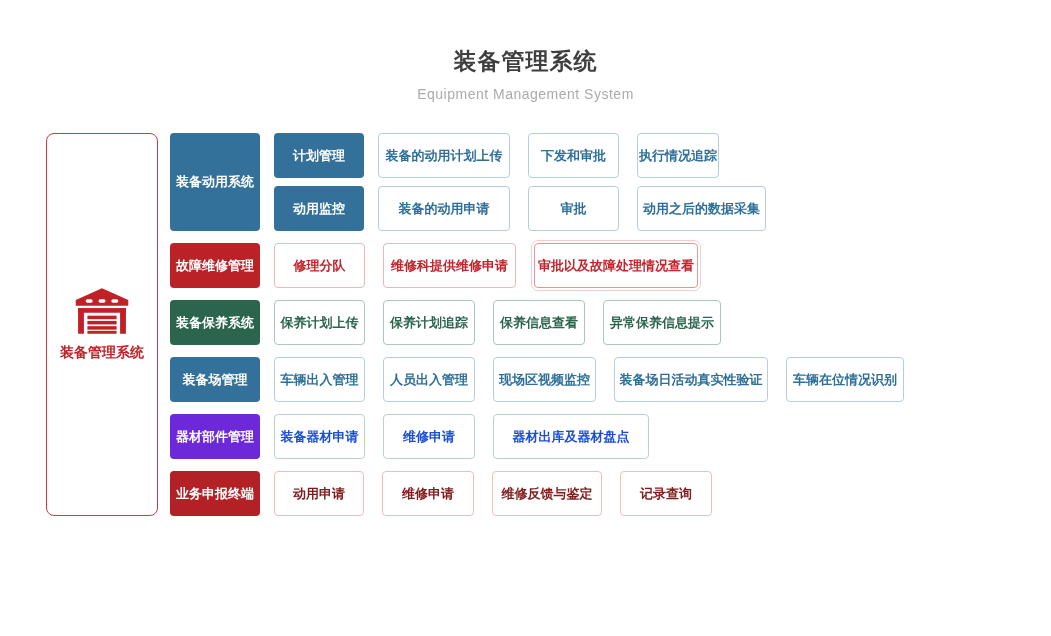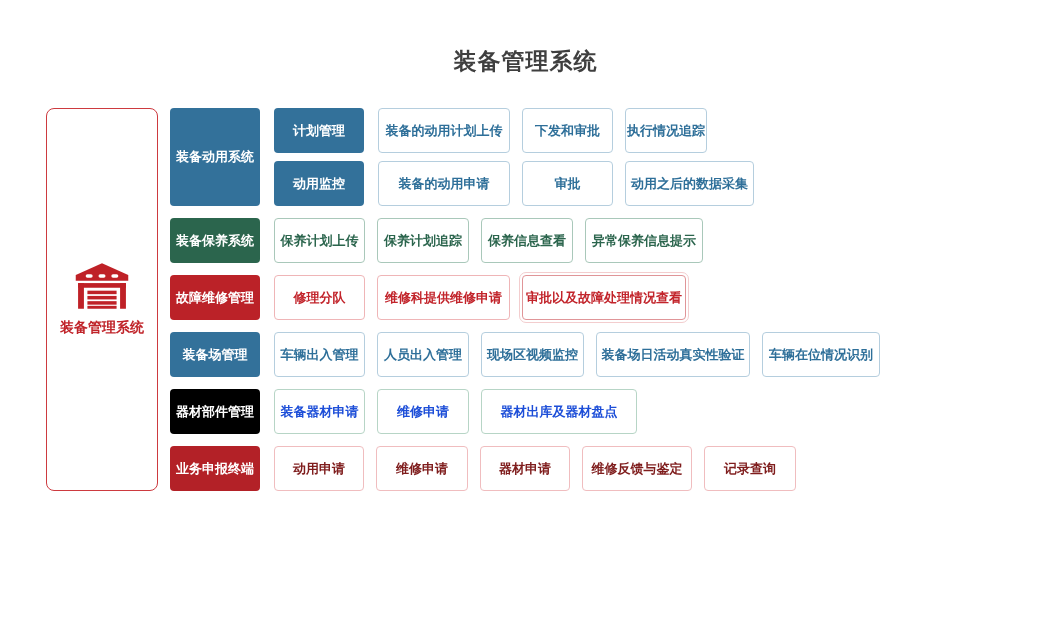--- a/index.html
+++ b/index.html
@@ -36,45 +36,46 @@
     color: #fff; font-size: 13px; font-weight: bold; white-space: nowrap;
     margin-right: 14px;
   }
   .cat.tall { height: 98px; }
   .subcol { display: flex; flex-direction: column; gap: 8px; }
   .subrow { display: flex; align-items: center; }
   .leaf {
     height: 45px; border-radius: 4px; background: #fff; border: 1px solid;
     display: flex; align-items: center; justify-content: center;
     font-size: 13px; font-weight: bold; white-space: nowrap;
-    margin-right: 12px; padding: 0 4px;
+    margin-right: 18px; padding: 0 4px;
   }
 
   
   .scheme-blue .cat       { background: #33719a; }
   .scheme-blue .leaf      { color: #2e6f99; border-color: #b5cede; }
   .scheme-greendark .cat  { background: #2b654d; }
   .scheme-greendark .leaf { color: #2b654d; border-color: #a9c8ba; }
   .scheme-red .cat        { background: #bb2228; }
   .scheme-red .leaf       { color: #c2242b; border-color: #efb5b7; }
-  .scheme-green .cat      { background: #000000; }
+  .scheme-green .cat      { background: #6d28d9; }
   .scheme-green .leaf     { color: #1d4ed8; border-color: #b7d5c6; }
   .scheme-reddark .cat    { background: #b32127; }
   .scheme-reddark .leaf   { color: #7f1d1d; border-color: #f0bdbf; }
 
   
   .leaf.double { border-color: #e09598; outline: 1px solid #f3cdce; outline-offset: 2px; }
 </style>
 </head>
 <body>
 
 <div class="stage">
 
   <div class="header">
     <div class="title">装备管理系统</div>
+    <div class="subtitle">Equipment Management System</div>
   </div>
 
   <div class="diagram">
 
     <div class="root-node">
       <span class="icon-wrap">
         <svg viewBox="0 0 96 78" width="56" height="46" xmlns="http://www.w3.org/2000/svg">
           <g fill="#bf2127">
             <path d="M48 0 L93 20 L93 30 L3 30 L3 20 Z"></path>
             <rect x="7" y="34" width="82" height="8"></rect>
@@ -108,33 +109,33 @@
           </div>
           <div class="subrow">
             <div class="cat">动用监控</div>
             <div class="leaf" style="width:132px">装备的动用申请</div>
             <div class="leaf" style="width:91px">审批</div>
             <div class="leaf" style="width:129px">动用之后的数据采集</div>
           </div>
         </div>
       </div>
 
+      <div class="branch-row scheme-red">
+        <div class="cat">故障维修管理</div>
+        <div class="leaf" style="width:91px">修理分队</div>
+        <div class="leaf" style="width:133px">维修科提供维修申请</div>
+        <div class="leaf double" style="width:164px">审批以及故障处理情况查看</div>
+      </div>
+
       <div class="branch-row scheme-greendark">
         <div class="cat">装备保养系统</div>
         <div class="leaf" style="width:91px">保养计划上传</div>
         <div class="leaf" style="width:92px">保养计划追踪</div>
         <div class="leaf" style="width:92px">保养信息查看</div>
         <div class="leaf" style="width:118px">异常保养信息提示</div>
-      </div>
-
-      <div class="branch-row scheme-red">
-        <div class="cat">故障维修管理</div>
-        <div class="leaf" style="width:91px">修理分队</div>
-        <div class="leaf" style="width:133px">维修科提供维修申请</div>
-        <div class="leaf double" style="width:164px">审批以及故障处理情况查看</div>
       </div>
 
       <div class="branch-row scheme-blue">
         <div class="cat">装备场管理</div>
         <div class="leaf" style="width:91px">车辆出入管理</div>
         <div class="leaf" style="width:92px">人员出入管理</div>
         <div class="leaf" style="width:103px">现场区视频监控</div>
         <div class="leaf" style="width:154px">装备场日活动真实性验证</div>
         <div class="leaf" style="width:118px">车辆在位情况识别</div>
       </div>
@@ -143,20 +144,19 @@
         <div class="cat">器材部件管理</div>
         <div class="leaf" style="width:91px">装备器材申请</div>
         <div class="leaf" style="width:92px">维修申请</div>
         <div class="leaf" style="width:156px">器材出库及器材盘点</div>
       </div>
 
       <div class="branch-row scheme-reddark">
         <div class="cat">业务申报终端</div>
         <div class="leaf" style="width:90px">动用申请</div>
         <div class="leaf" style="width:92px">维修申请</div>
-        <div class="leaf" style="width:90px">器材申请</div>
         <div class="leaf" style="width:110px">维修反馈与鉴定</div>
         <div class="leaf" style="width:92px">记录查询</div>
       </div>
 
     </div>
   </div>
 </div>
 
 </body></html>

